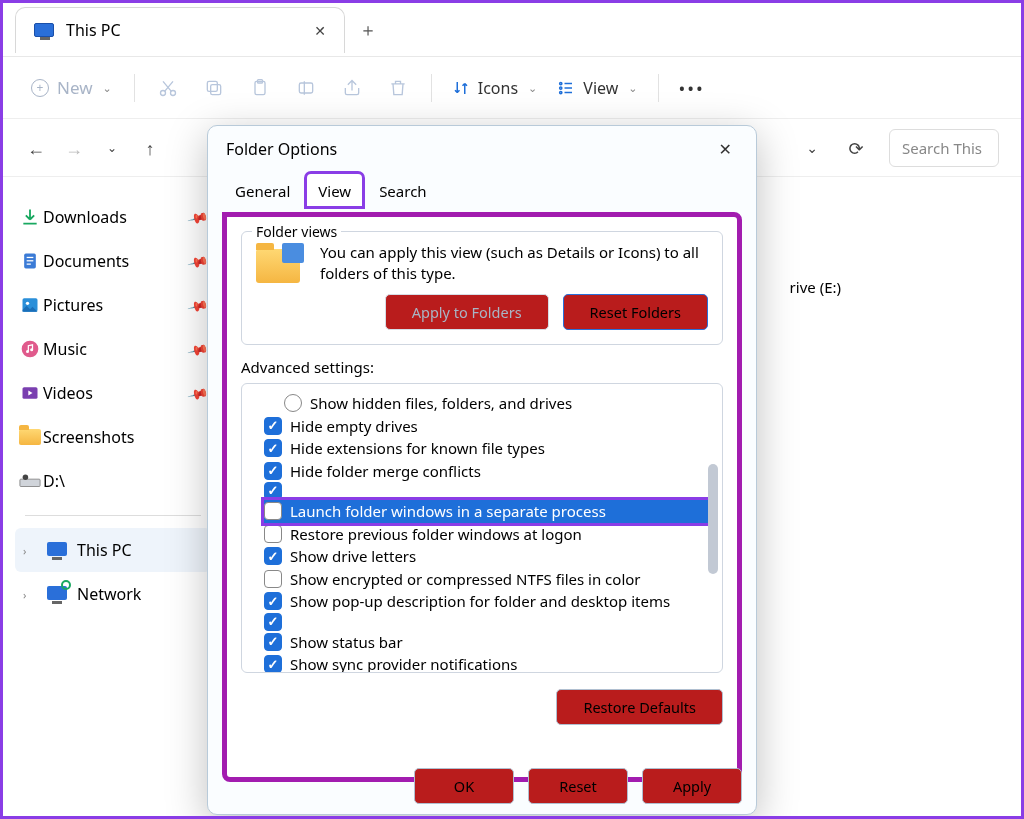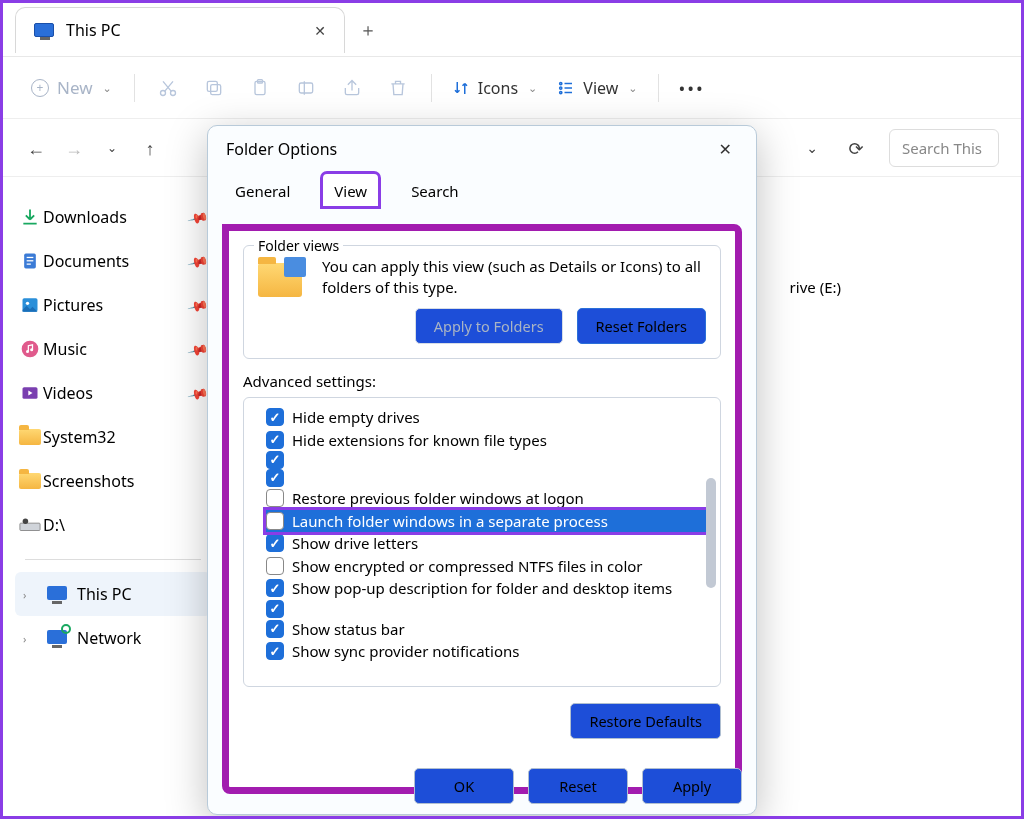--- a/index.html
+++ b/index.html
@@ -40,35 +40,35 @@
 .treeitem .arr{color:#888;font-size:11px;width:14px}
 .folder-ico{width:22px;height:16px;background:linear-gradient(#ffd873,#f5b642);border-radius:2px;position:relative;display:inline-block}
 .folder-ico::before{content:"";position:absolute;top:-4px;left:0;width:10px;height:5px;background:#f5b642;border-radius:2px 2px 0 0}
 
 .main{flex:1;position:relative;padding:20px}
 .drivee{position:absolute;right:180px;top:100px;font-size:15px}
 
 .dialog{position:absolute;left:204px;top:122px;width:550px;height:690px;background:#fafdff;border:1px solid #b8cad9;border-radius:10px;box-shadow:0 10px 40px rgba(0,0,0,.25)}
 .dlg-title{display:flex;align-items:center;height:46px;padding:0 18px;font-size:16px}
 .dlg-close{margin-left:auto;font-size:16px;color:#333;padding:6px}
-.tabs{display:flex;padding:0 14px;gap:18px;height:36px;align-items:end}
+.tabs{display:flex;padding:0 14px;gap:2px;height:36px;align-items:end}
 .dtab{padding:8px 12px 6px;font-size:15px;border:1px solid transparent;border-radius:6px 6px 0 0;cursor:pointer}
 .dtab.sel{background:#fff;border:1px solid #cfd6e0;border-bottom:1px solid #fff}
 .dtab.hl{outline:3px solid #8a3de6;outline-offset:-2px}
-.dlg-body{margin:16px 14px 12px;background:#fff;border:7px solid #a21caf;border-radius:0 8px 8px 8px;height:570px;padding:14px;position:relative}
+.dlg-body{margin:4px 14px 12px;background:#fff;border:5px solid #a21caf;border-radius:0 8px 8px 8px;height:570px;padding:14px;position:relative}
 .fieldset{border:1px solid #cfd6e0;border-radius:6px;padding:10px 14px 14px;position:relative;margin-bottom:12px}
 .fieldset .legend{position:absolute;top:-10px;left:10px;background:#fff;padding:0 4px;font-size:14px}
 .fv-row{display:flex;gap:14px;align-items:center}
 .fv-icon{width:50px;height:40px;position:relative;flex-shrink:0}
 .fv-icon .f{width:44px;height:34px;background:linear-gradient(#ffd873,#f5b642);border-radius:3px;position:absolute;bottom:0;left:0}
 .fv-icon .f::before{content:"";position:absolute;top:-6px;left:0;width:18px;height:7px;background:#f5b642;border-radius:2px 2px 0 0}
 .fv-icon .m{width:22px;height:20px;background:#4a8de0;position:absolute;top:0;right:2px;border-radius:2px}
 .fv-text{font-size:15px;line-height:1.4}
 .fv-btns{display:flex;gap:14px;justify-content:flex-end;margin-top:10px}
-.btn{border:1px solid #b0bfd0;background:#1d4ed8;border-radius:5px;padding:7px 18px;font-size:14.5px;cursor:pointer}
+.btn{border:1px solid #b0bfd0;background:#b91c1c;border-radius:5px;padding:7px 26px;font-size:14.5px;cursor:pointer}
 .btn.dis{color:#a9b4c4;border-color:#d6dde6}
 .btn.pri{border-color:#2a6fd9}
 .adv-label{font-size:15px;margin:4px 0 6px}
 .advbox{border:1px solid #cfd6e0;border-radius:6px;height:290px;position:relative;overflow:hidden}
 .advlist{padding:8px 8px 8px 22px}
 .opt{display:flex;align-items:center;gap:8px;font-size:15px;line-height:1.5}
 .chk{width:18px;height:18px;border:1.5px solid #888;border-radius:4px;flex-shrink:0;display:flex;align-items:center;justify-content:center;background:#fff}
 .chk.on{background:#1e6fd9;border-color:#1e6fd9}
 .chk.on::after{content:"✓";color:#fff;font-size:13px;font-weight:700}
 .radio{width:18px;height:18px;border:1.5px solid #888;border-radius:50%;flex-shrink:0;margin-left:20px}
@@ -223,26 +223,20 @@
               <path d="M10 9l5 3-5 3z" fill="#fff"></path>
             </svg>
           </span>
           <span>Videos</span>
           <span class="pin">📌</span>
         </div>
         <div class="sq">
           <span class="ico">
             <span class="folder-ico"></span>
           </span>
-          <span>System32</span>
-        </div>
-        <div class="sq">
-          <span class="ico">
-            <span class="folder-ico"></span>
-          </span>
           <span>Screenshots</span>
         </div>
         <div class="sq">
           <span class="ico">
             <svg width="22" height="16" viewBox="0 0 24 16">
               <rect x="1" y="6" width="22" height="8" rx="1" fill="#d0d4da" stroke="#888"></rect>
               <circle cx="7" cy="4" r="3" fill="#444"></circle>
             </svg>
           </span>
           <span>D:\</span>
@@ -289,40 +283,45 @@
       </div>
       <div class="fv-btns">
         <button class="btn dis">Apply to Folders</button>
         <button class="btn pri">Reset Folders</button>
       </div>
     </div>
     <div class="adv-label">Advanced settings:</div>
     <div class="advbox">
       <div class="advlist" id="advlist">
           <div class="opt">
+            <span class="radio"></span>
+            <span>Show hidden files, folders, and drives</span>
+          </div>
+          <div class="opt">
             <span class="chk on"></span>
             <span>Hide empty drives</span>
           </div>
           <div class="opt">
             <span class="chk on"></span>
             <span>Hide extensions for known file types</span>
           </div>
           <div class="opt">
             <span class="chk on"></span>
-          </div>
-          <div class="opt">
-            <span class="chk on"></span>
-          </div>
-          <div class="opt">
-            <span class="chk"></span>
-            <span>Restore previous folder windows at logon</span>
+            <span>Hide folder merge conflicts</span>
+          </div>
+          <div class="opt">
+            <span class="chk on"></span>
           </div>
           <div class="opt hl">
             <span class="chk"></span>
             <span>Launch folder windows in a separate process</span>
+          </div>
+          <div class="opt">
+            <span class="chk"></span>
+            <span>Restore previous folder windows at logon</span>
           </div>
           <div class="opt">
             <span class="chk on"></span>
             <span>Show drive letters</span>
           </div>
           <div class="opt">
             <span class="chk"></span>
             <span>Show encrypted or compressed NTFS files in color</span>
           </div>
           <div class="opt">

